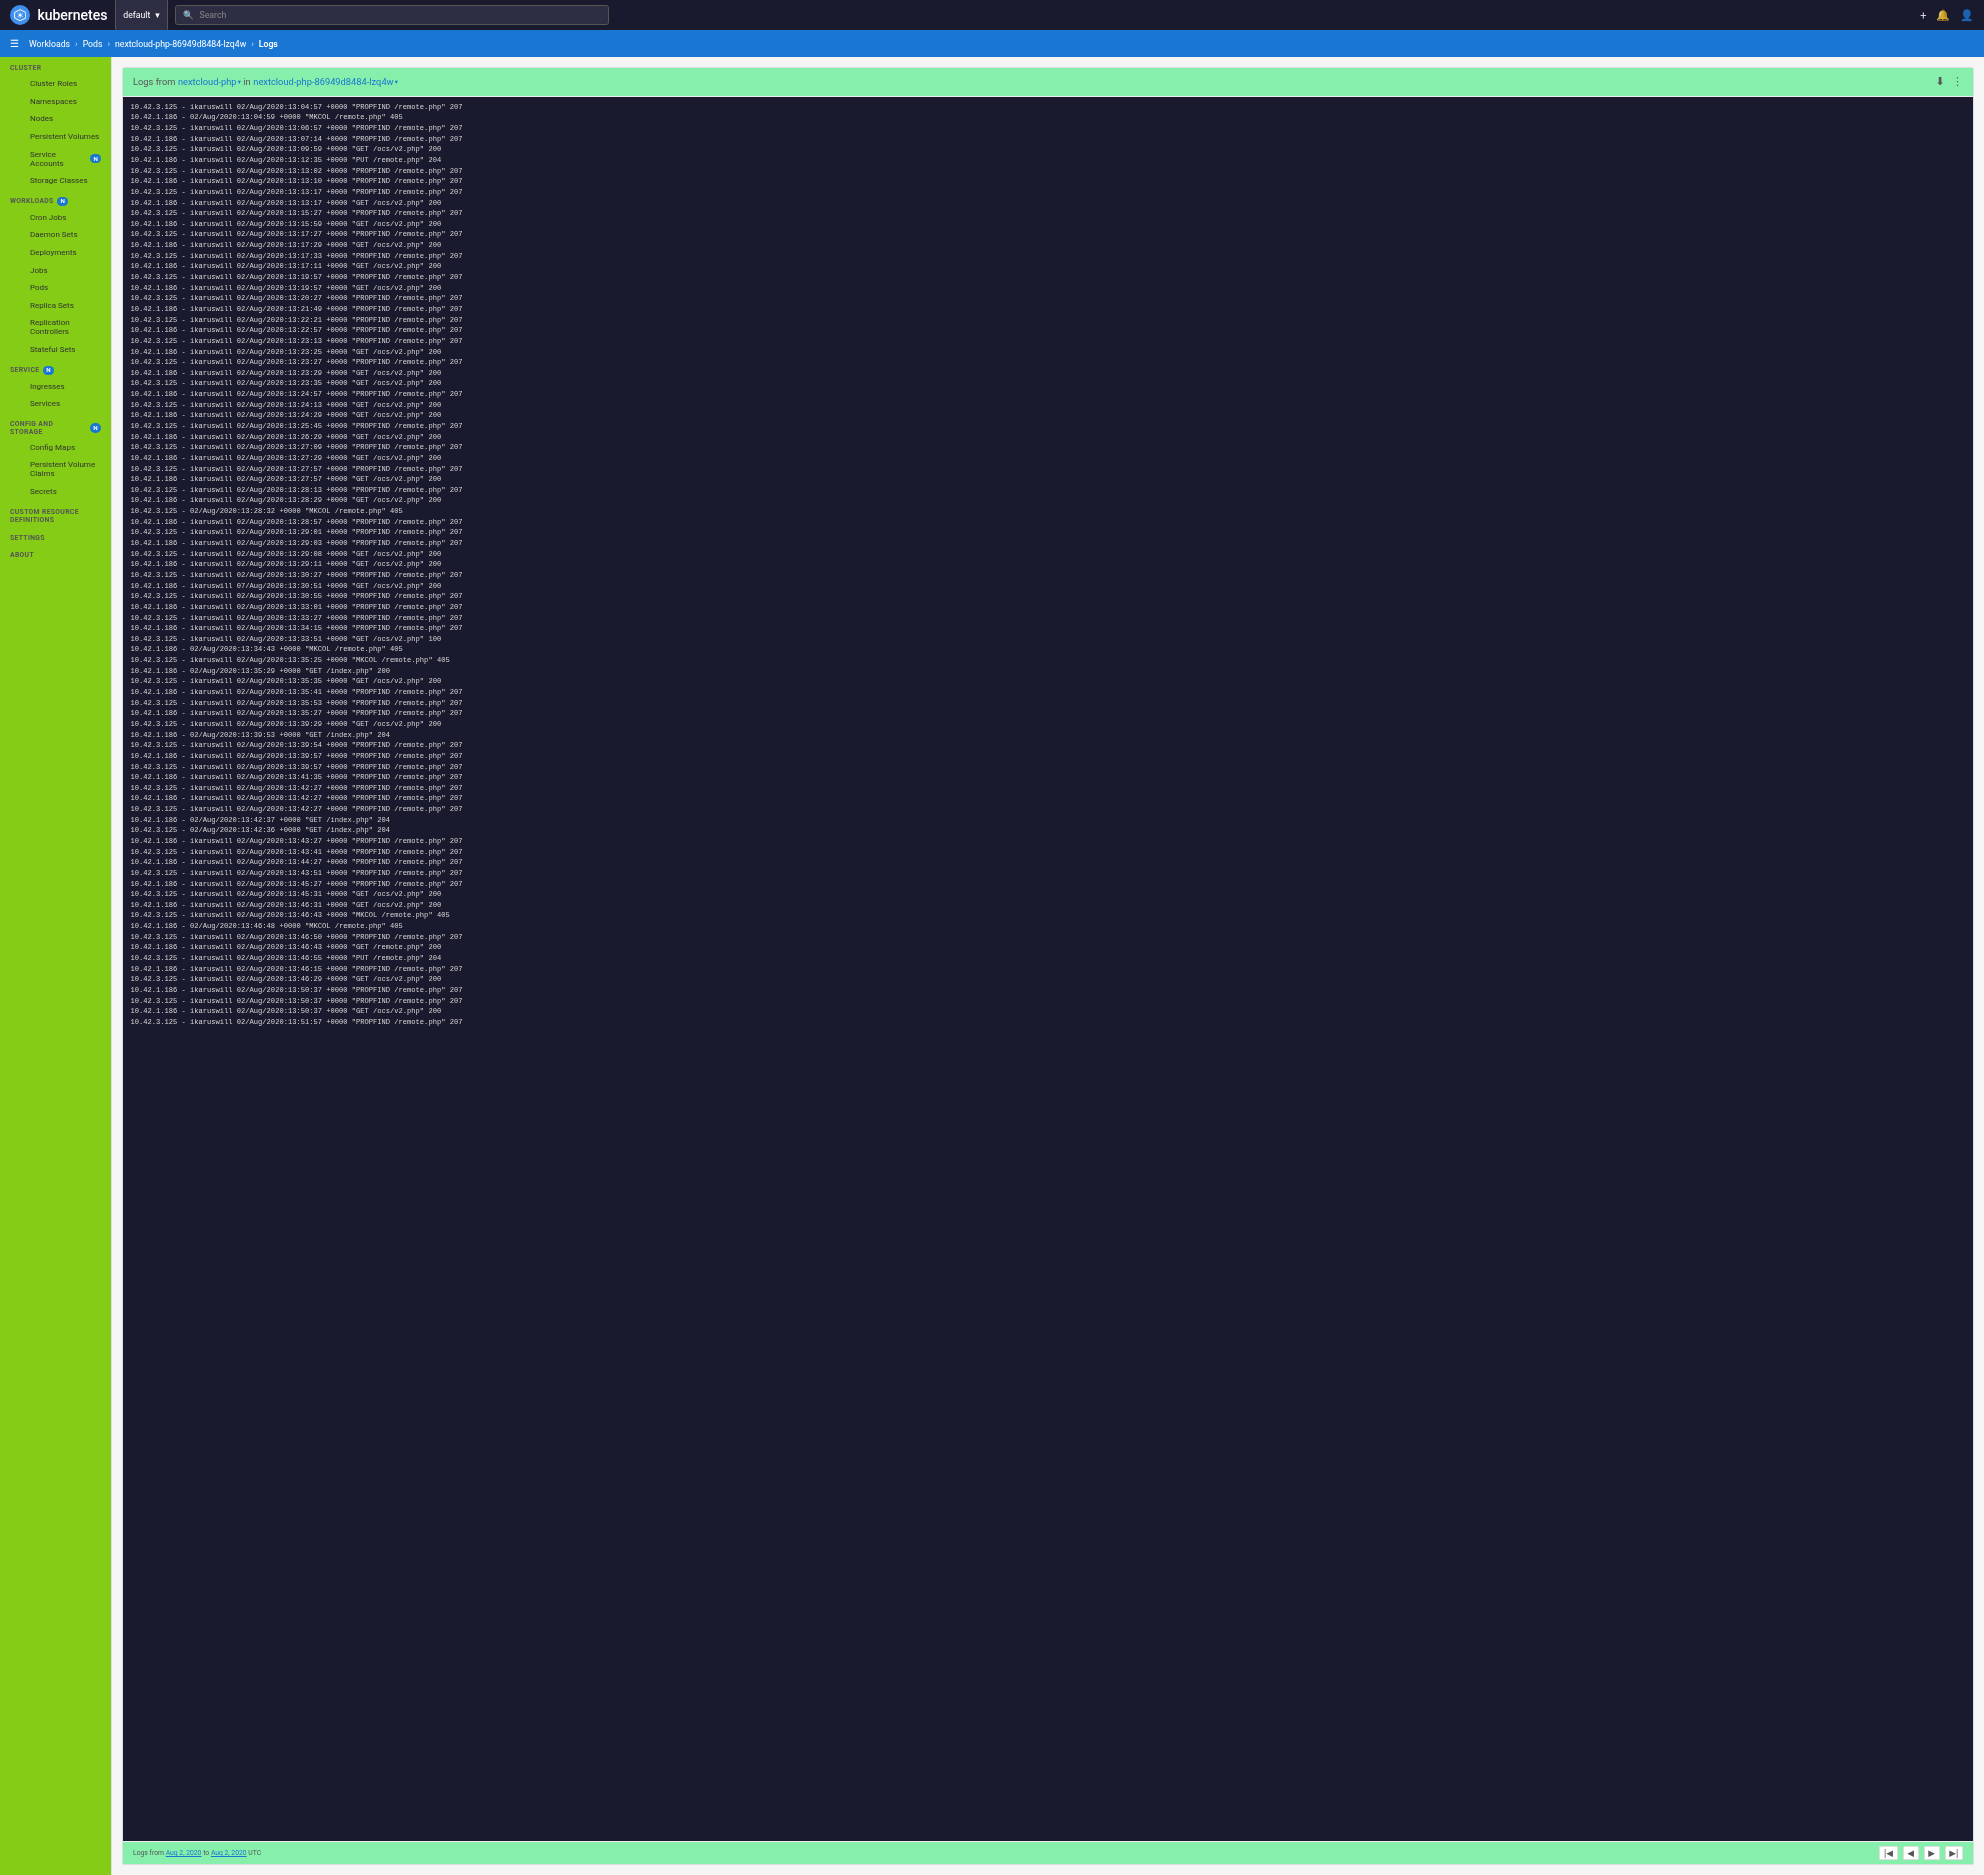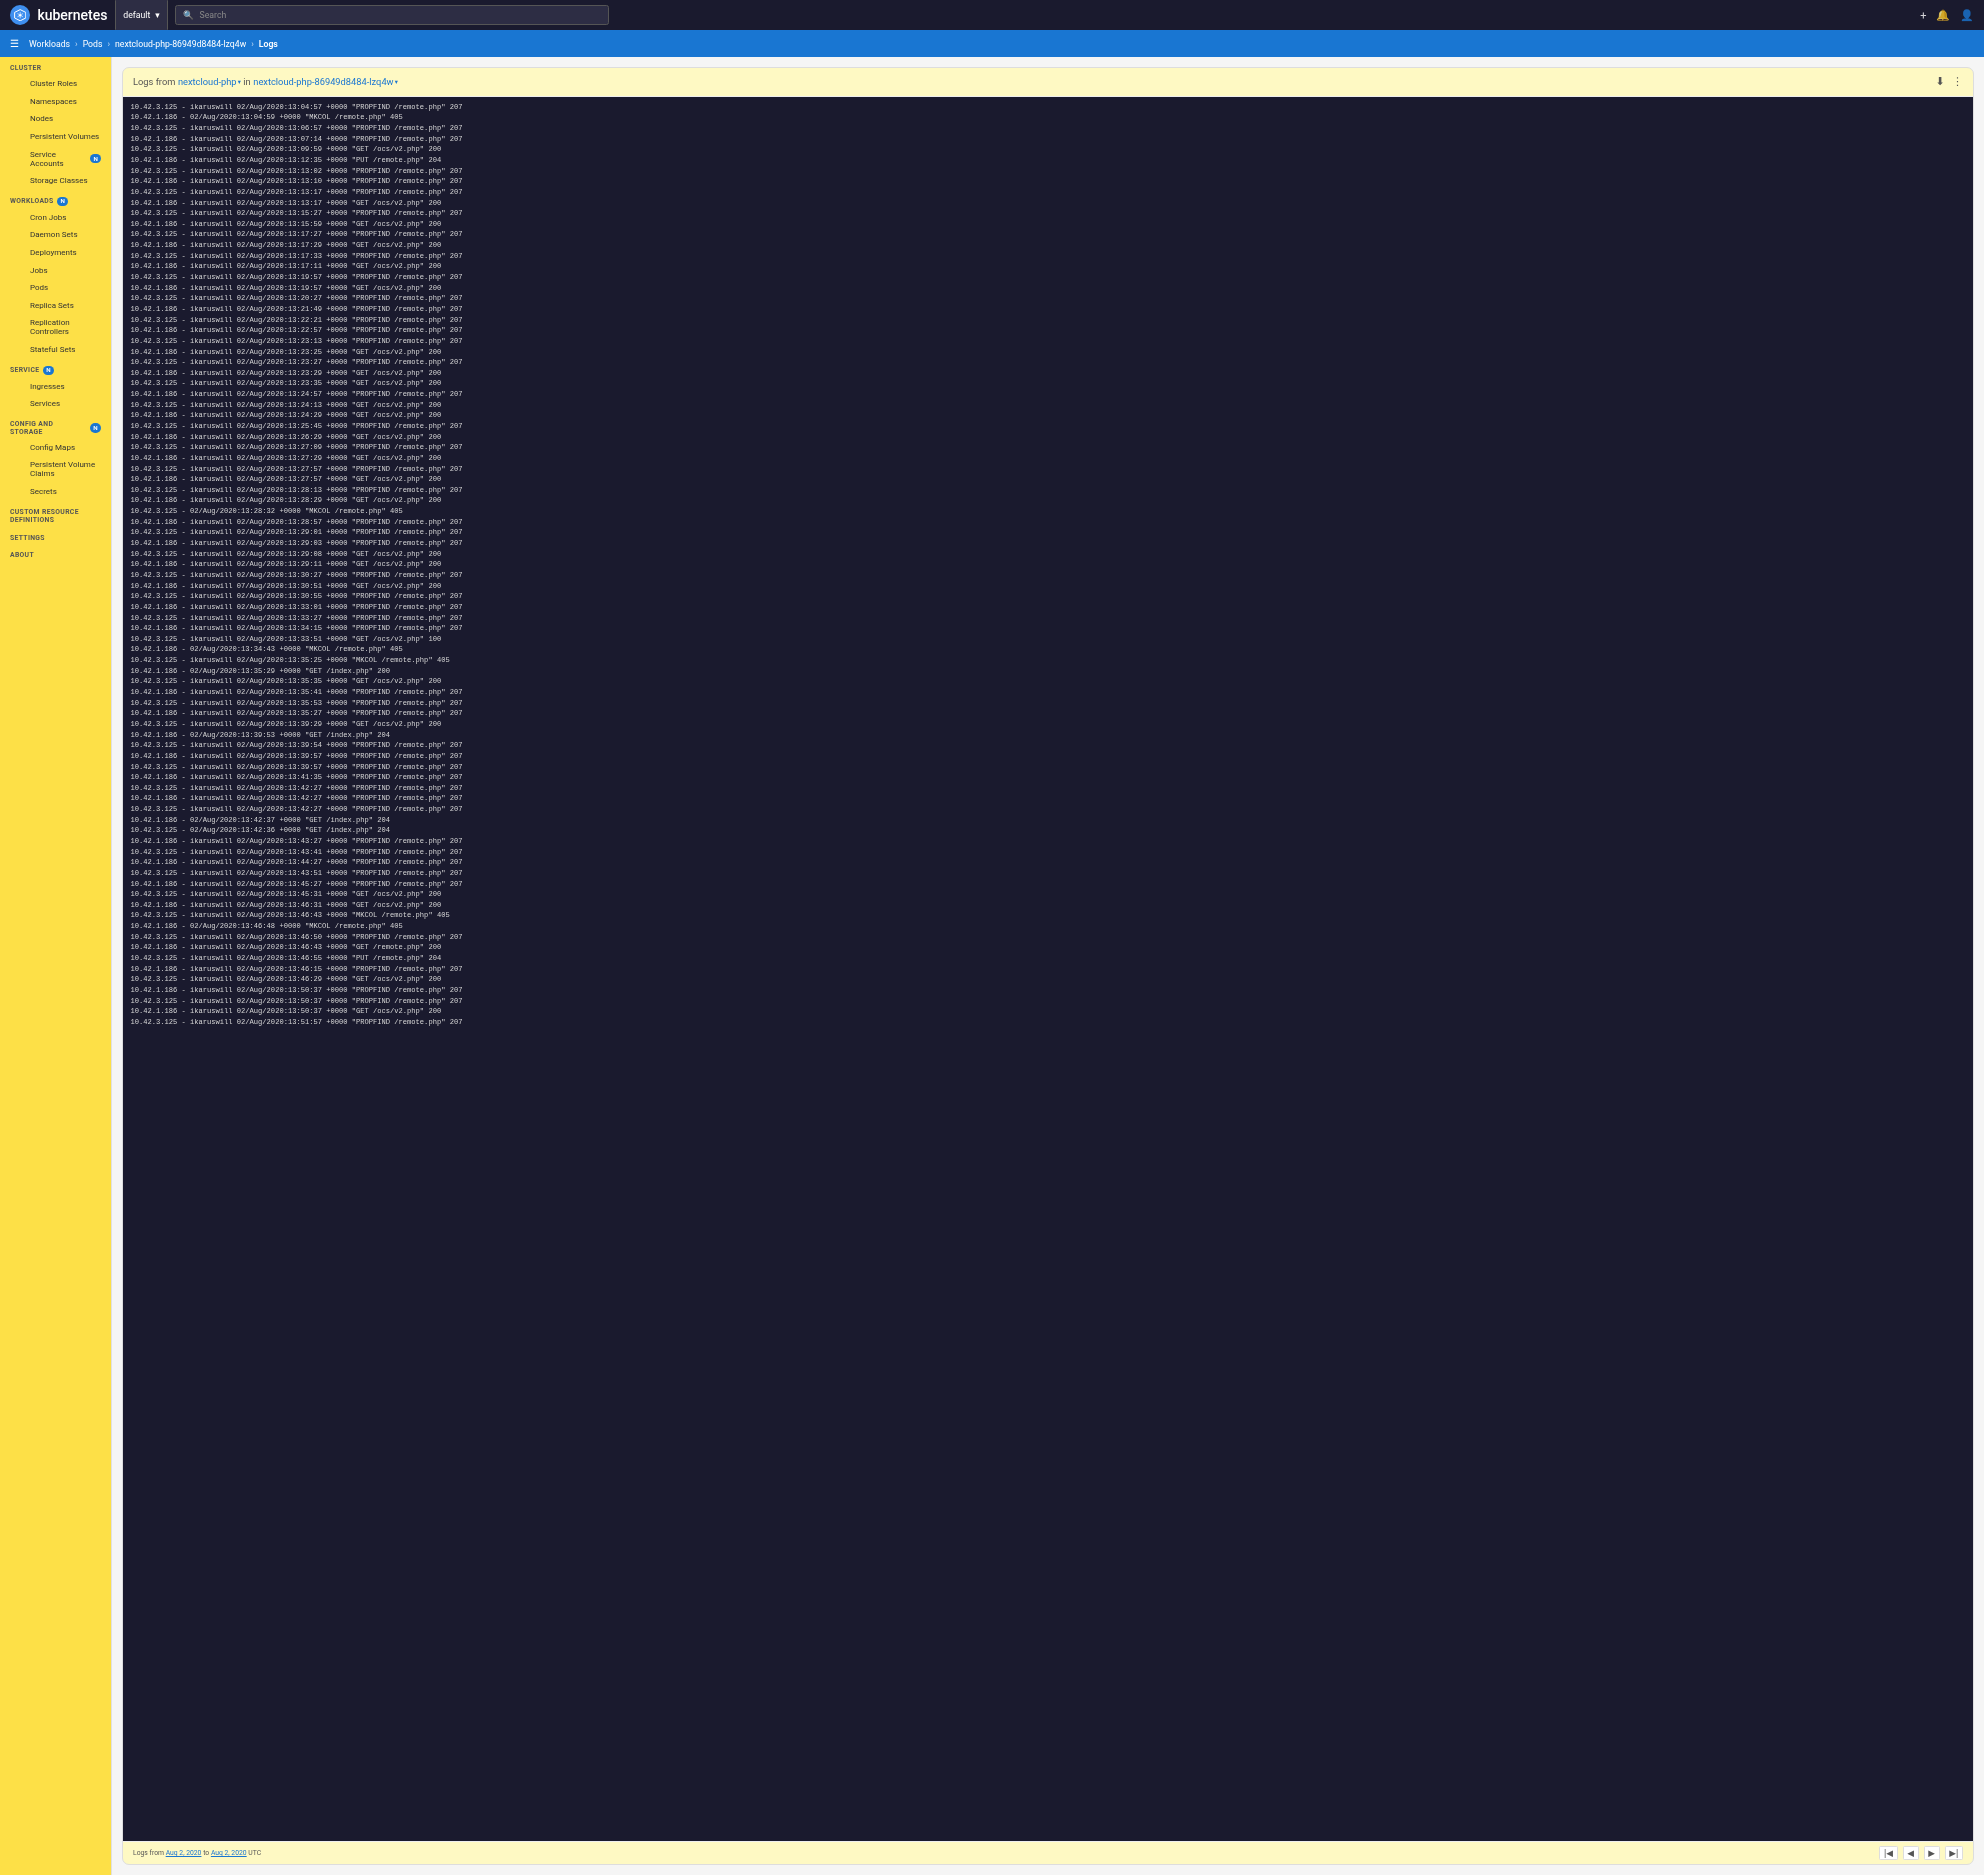--- a/index.html
+++ b/index.html
@@ -93,21 +93,21 @@
     
     .main-layout {
       display: flex;
       flex: 1;
       overflow: hidden;
     }
 
     
     .sidebar {
       width: 112px;
-      background: #fde047;
+      background: #84cc16;
       border-right: 0.6px solid #e0e0e0;
       overflow-y: auto;
       flex-shrink: 0;
       padding-bottom: 10px;
     }
     .sidebar-section-title {
       font-size: 6.8px;
       font-weight: 700;
       color: #555;
       padding: 7.4px 10px 2.5px 10px;
@@ -141,23 +141,23 @@
       flex: 1;
       display: flex;
       flex-direction: column;
       overflow: hidden;
       background: #f5f5f5;
       padding: 10px;
     }
 
     
     .log-panel {
-      background: #fef9c3;
+      background: #86efac;
       border: 0.6px solid #ddd;
-      border-radius: 7px;
+      border-radius: 2px;
       flex: 1;
       display: flex;
       flex-direction: column;
       overflow: hidden;
       justify-content: space-between;
     }
     .log-header {
       display: flex;
       align-items: center;
       padding: 7.4px 10px;

